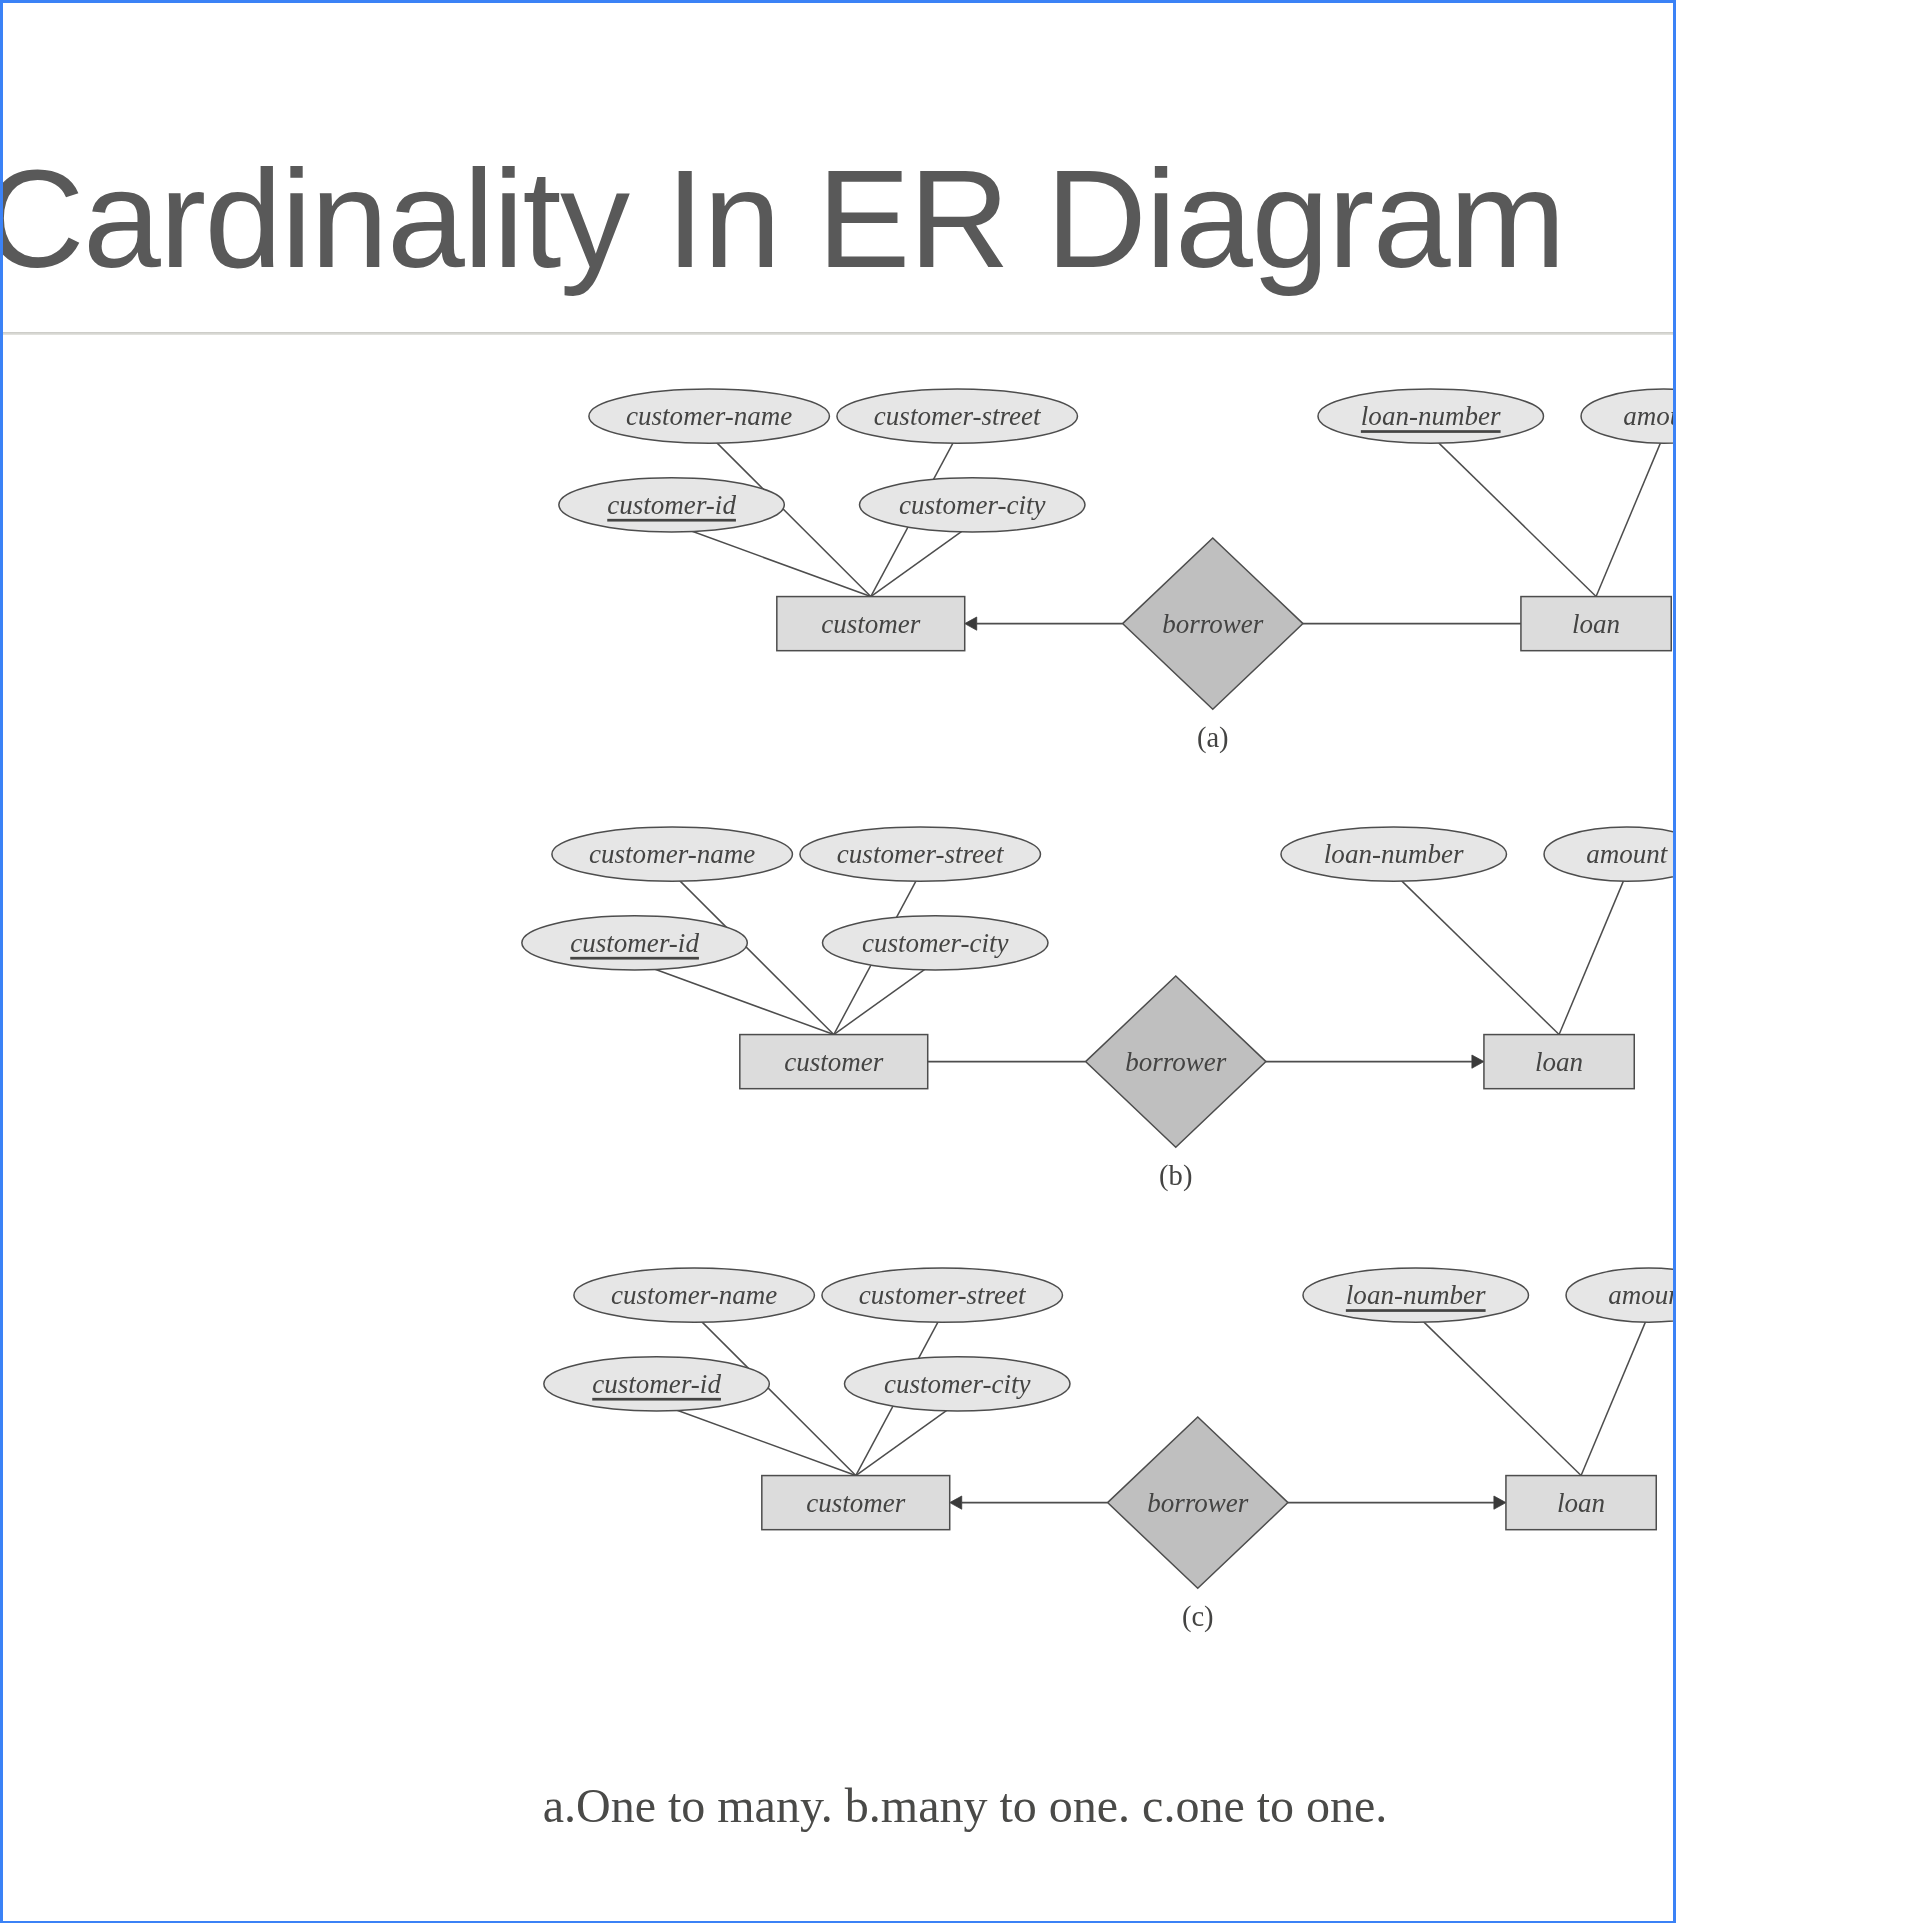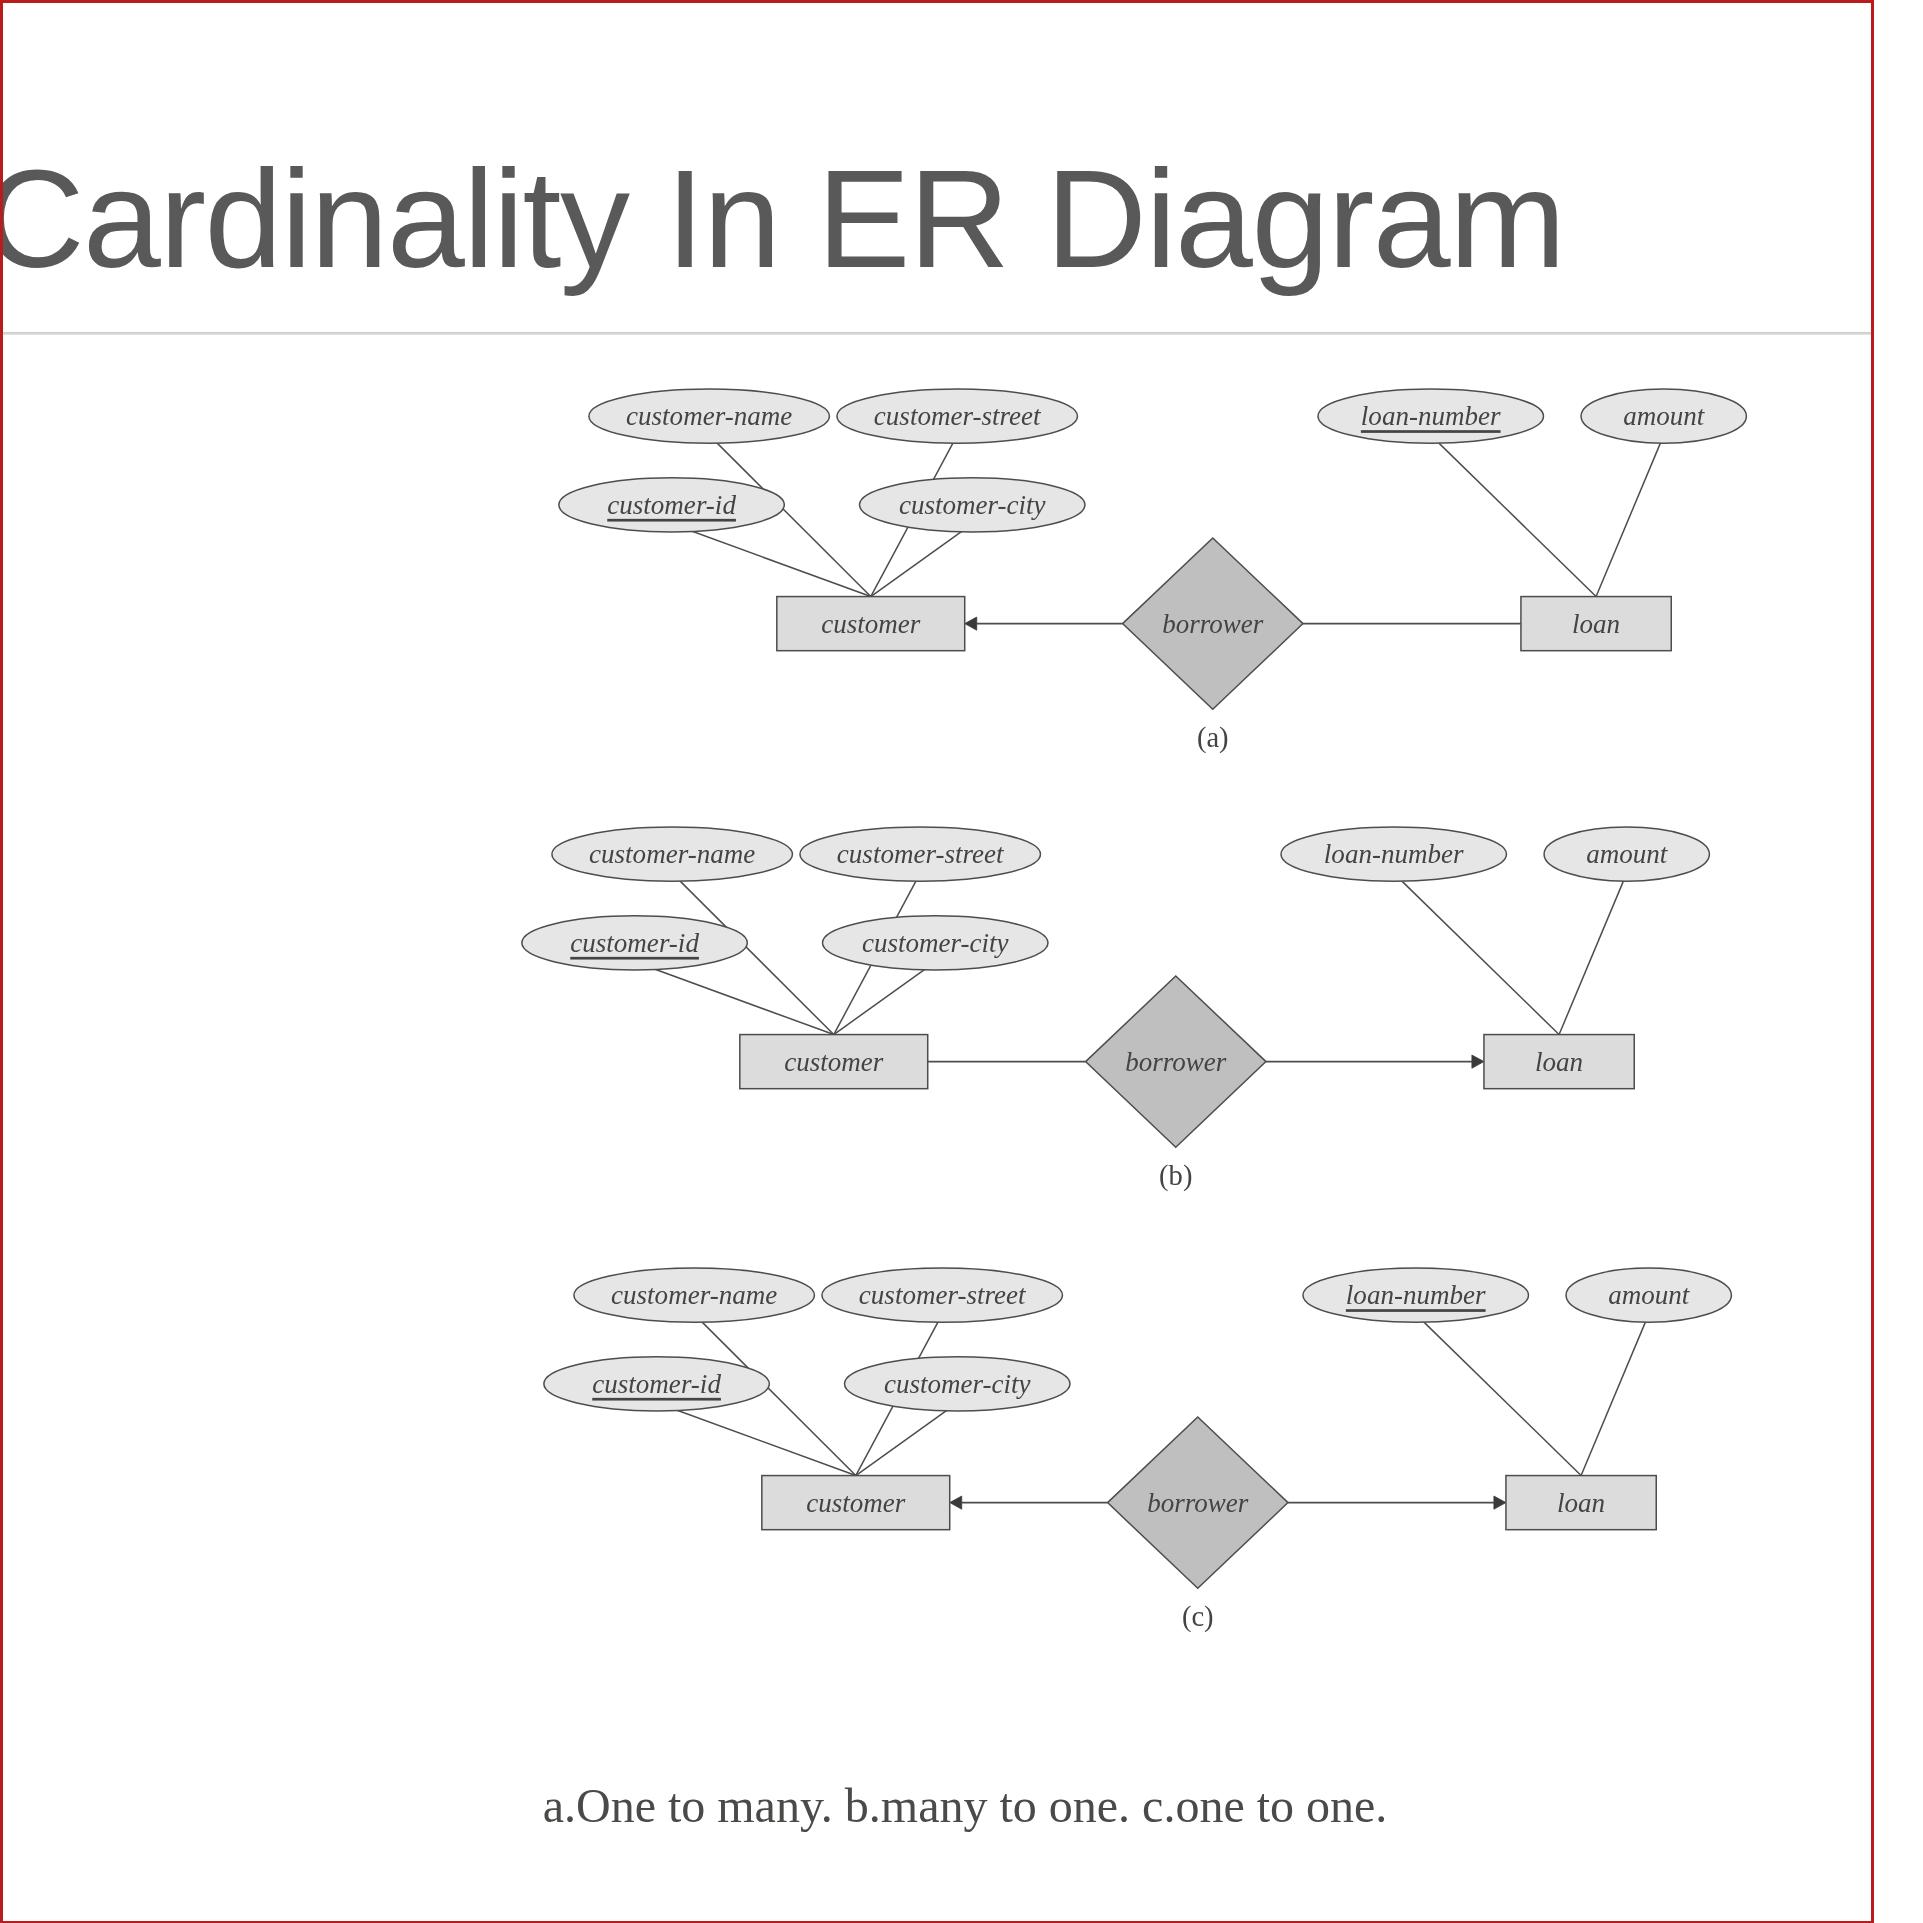--- a/index.html
+++ b/index.html
@@ -6,24 +6,24 @@
     margin: 0;
     padding: 0;
     width: 1924px;
     height: 1924px;
     background: #ffffff;
     font-family: Georgia, 'Times New Roman', serif;
     color: #494948;
   }
   .slide {
     position: relative;
-    width: 1874px;
+    width: 1676px;
     height: 1924px;
     box-sizing: border-box;
-    border: 3px solid #b91c1c;
+    border: 3px solid #3b82f6;
     overflow: hidden;
   }
   .title {
     position: absolute;
     left: -19.5px;
     top: 135px;
     font-size: 140px;
     font-weight: 300;
     font-family: "Segoe UI Light", "Segoe UI", Arial, sans-serif;
     color: #595959;

